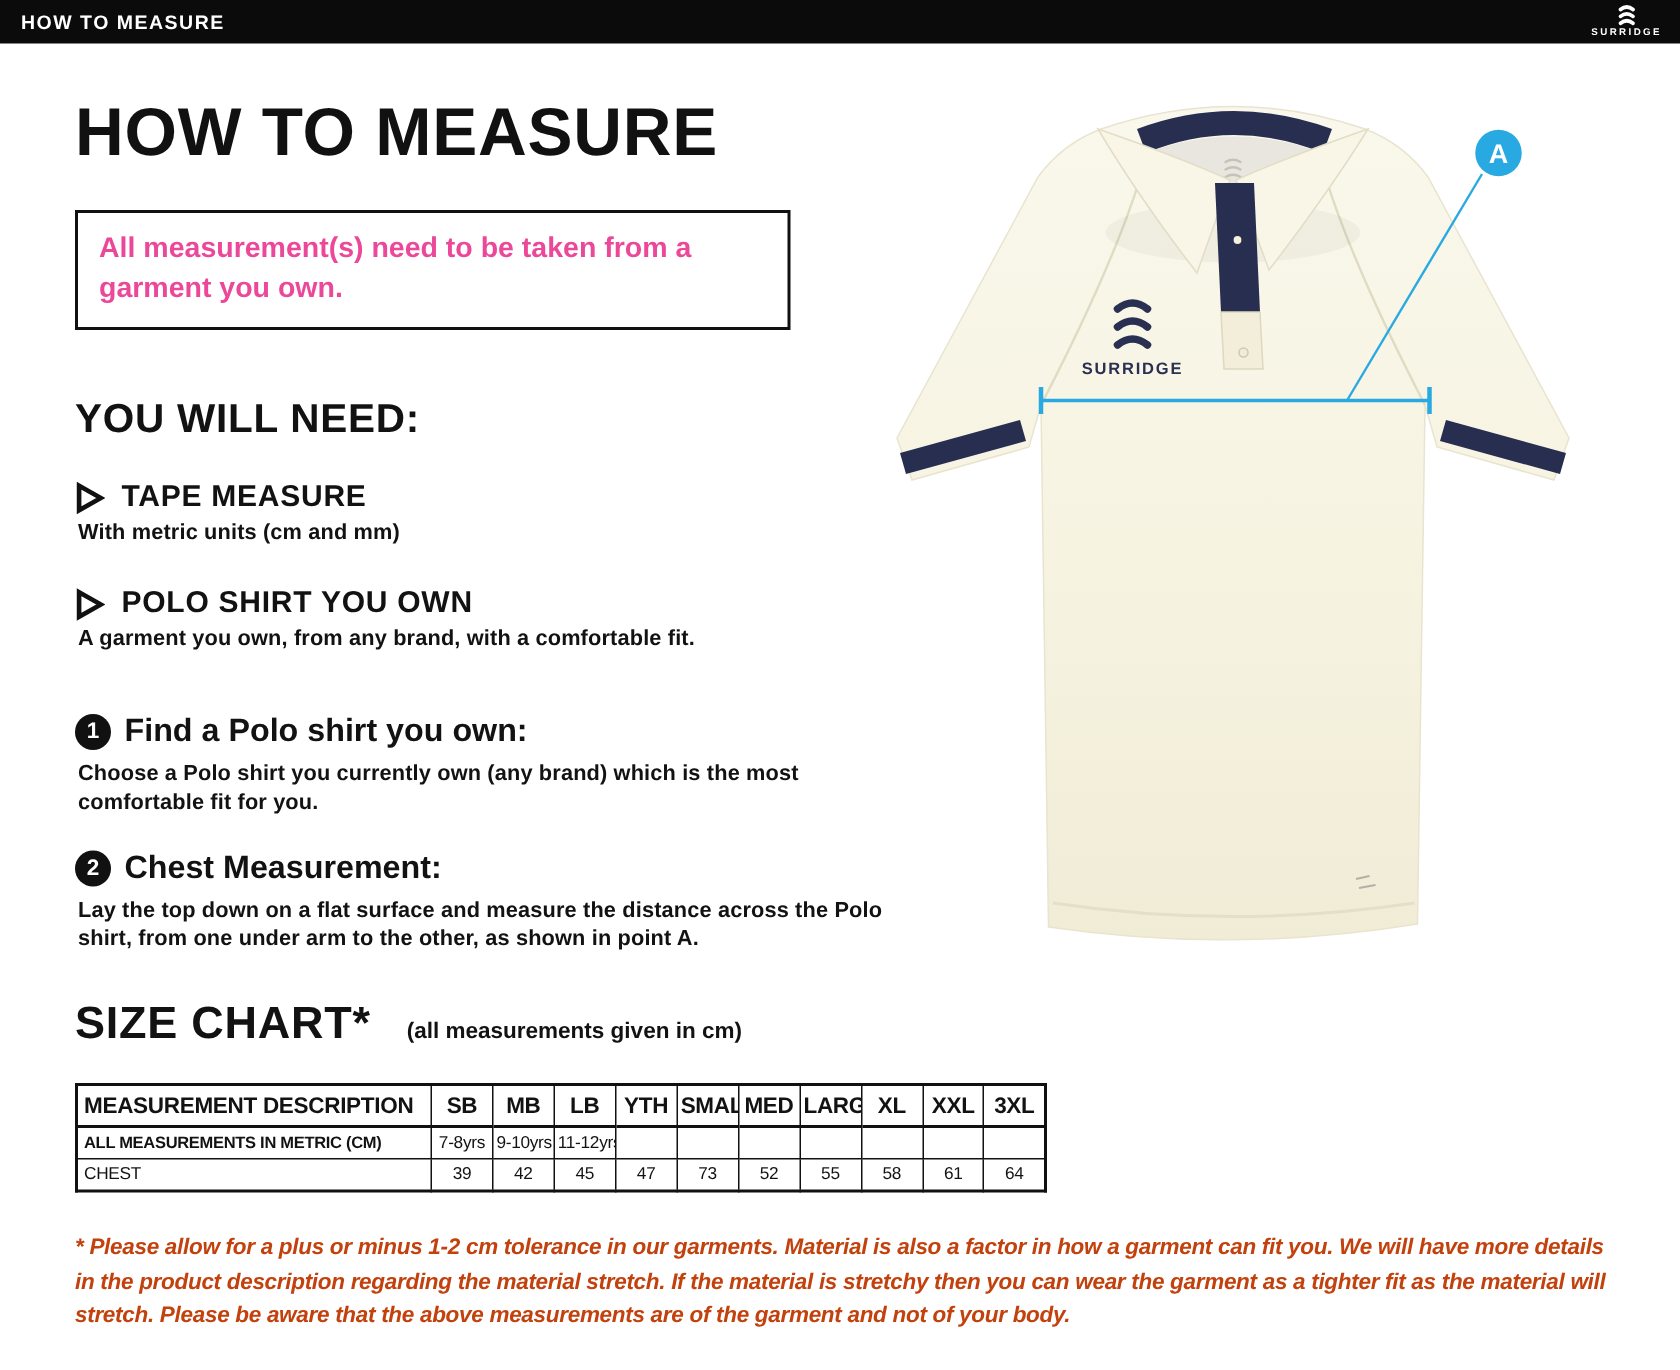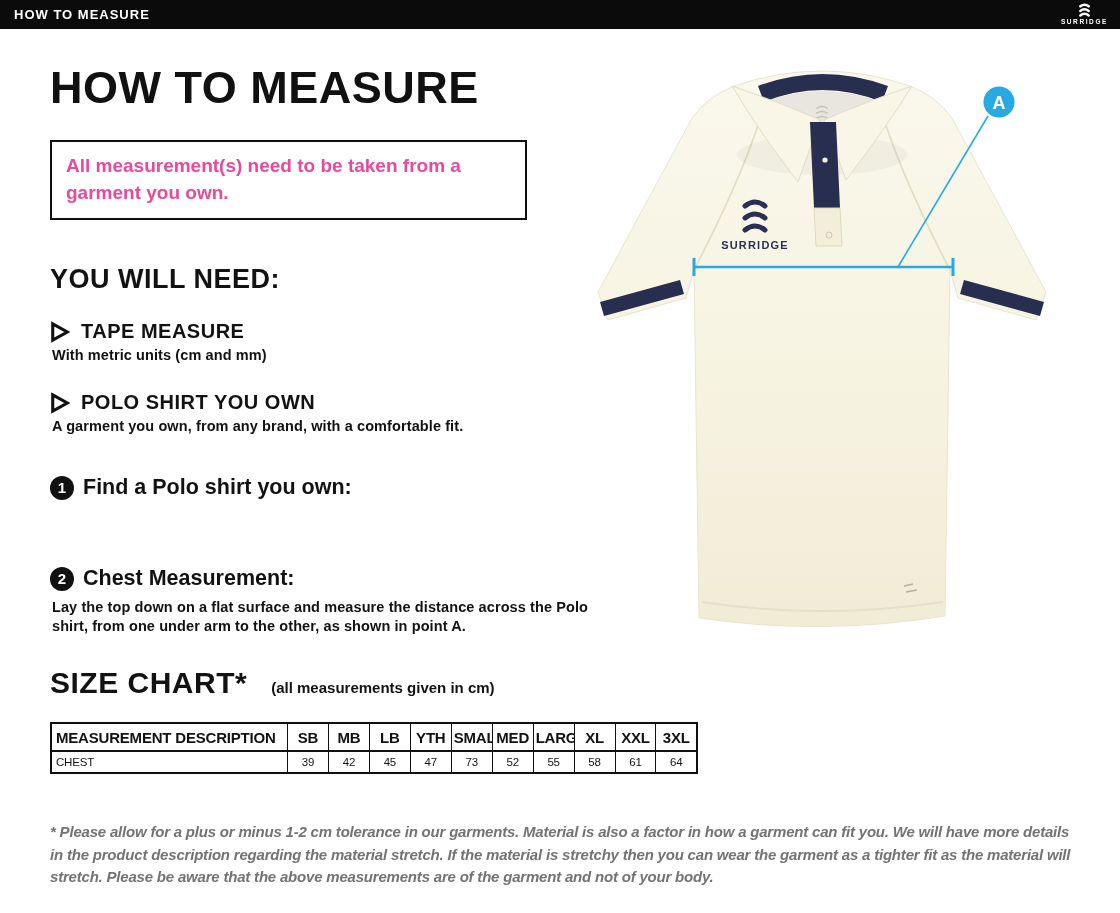--- a/index.html
+++ b/index.html
@@ -48,21 +48,21 @@
   }
   table.size th, table.size td{border:1px solid #111;text-align:center;padding:0 2px;overflow:hidden;white-space:nowrap;}
   table.size th{height:26px;font-size:15px;font-weight:bold;letter-spacing:-0.2px;border-bottom:2px solid #111;}
   table.size td{height:20px;font-size:11.5px;letter-spacing:-0.2px;}
   table.size th.desc{width:229px;text-align:left;padding-left:4px;}
   table.size td.desc{text-align:left;padding-left:4px;font-weight:bold;font-size:11px;}
   table.size tr:last-child td.desc{font-weight:normal;font-size:11.5px;}
   
   .disclaimer{
     position:absolute;left:50px;top:806px;width:1032px;font-size:15px;font-weight:bold;
-    font-style:italic;line-height:1.5;letter-spacing:-0.2px;color:#737373;
+    font-style:italic;line-height:1.5;letter-spacing:-0.2px;color:#c2410c;
   }
   
   .figure{position:absolute;left:558px;top:30px;width:562px;height:640px;}
 </style>
 </head>
 <body>
 
 <div class="topbar">
   <div class="topbar-title">HOW TO MEASURE</div>
   <div class="topbar-brand">
@@ -101,20 +101,21 @@
     <span class="need-label">POLO SHIRT YOU OWN</span>
   </div>
   <div class="need-desc">A garment you own, from any brand, with a comfortable fit.</div>
 </div>
 
 <div class="step" id="step-1">
   <div class="row">
     <span class="step-badge">1</span>
     <span class="step-title">Find a Polo shirt you own:</span>
   </div>
+  <div class="step-desc">Choose a Polo shirt you currently own (any brand) which is the most comfortable fit for you.</div>
 </div>
 
 <div class="step" id="step-2">
   <div class="row">
     <span class="step-badge">2</span>
     <span class="step-title">Chest Measurement:</span>
   </div>
   <div class="step-desc">Lay the top down on a flat surface and measure the distance across the Polo shirt, from one under arm to the other, as shown in point A.</div>
 </div>
 
@@ -134,20 +135,33 @@
         <th>SMALL</th>
         <th>MED</th>
         <th>LARGE</th>
         <th>XL</th>
         <th>XXL</th>
         <th>3XL</th>
       </tr>
     </thead>
     <tbody>
       <tr>
+        <td class="desc">ALL MEASUREMENTS IN METRIC (CM)</td>
+        <td>7-8yrs</td>
+        <td>9-10yrs</td>
+        <td>11-12yrs</td>
+        <td></td>
+        <td></td>
+        <td></td>
+        <td></td>
+        <td></td>
+        <td></td>
+        <td></td>
+      </tr>
+      <tr>
         <td class="desc">CHEST</td>
         <td>39</td>
         <td>42</td>
         <td>45</td>
         <td>47</td>
         <td>73</td>
         <td>52</td>
         <td>55</td>
         <td>58</td>
         <td>61</td>

